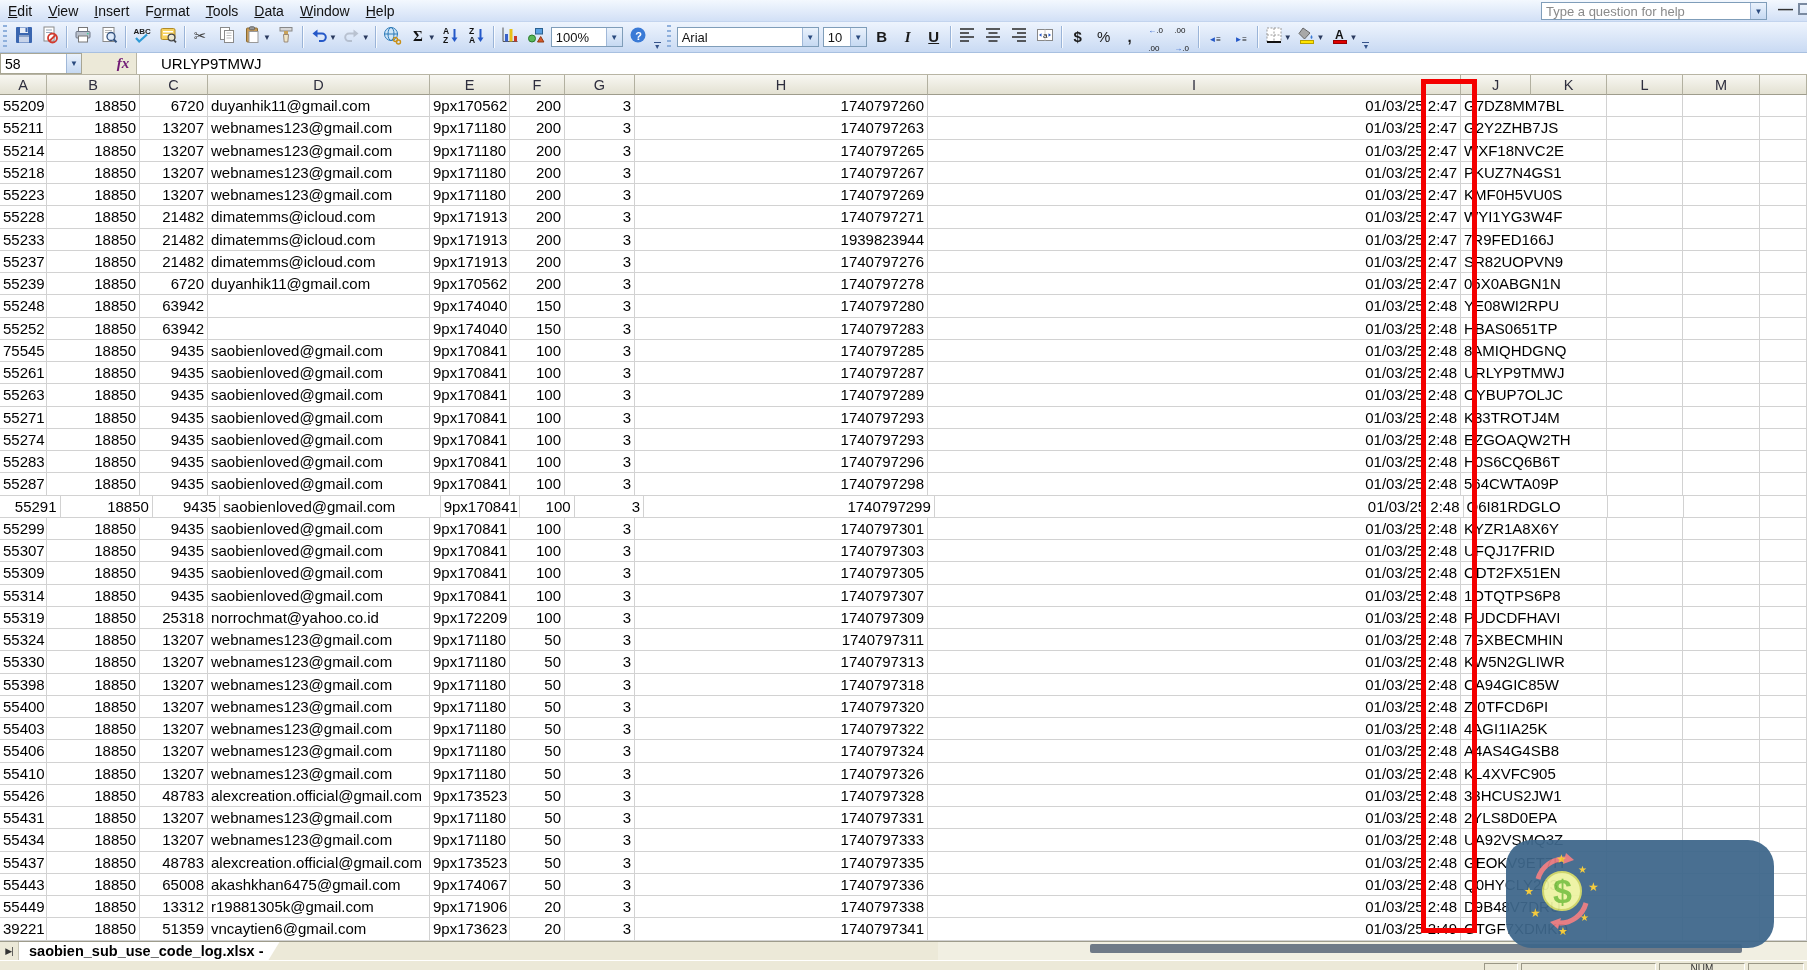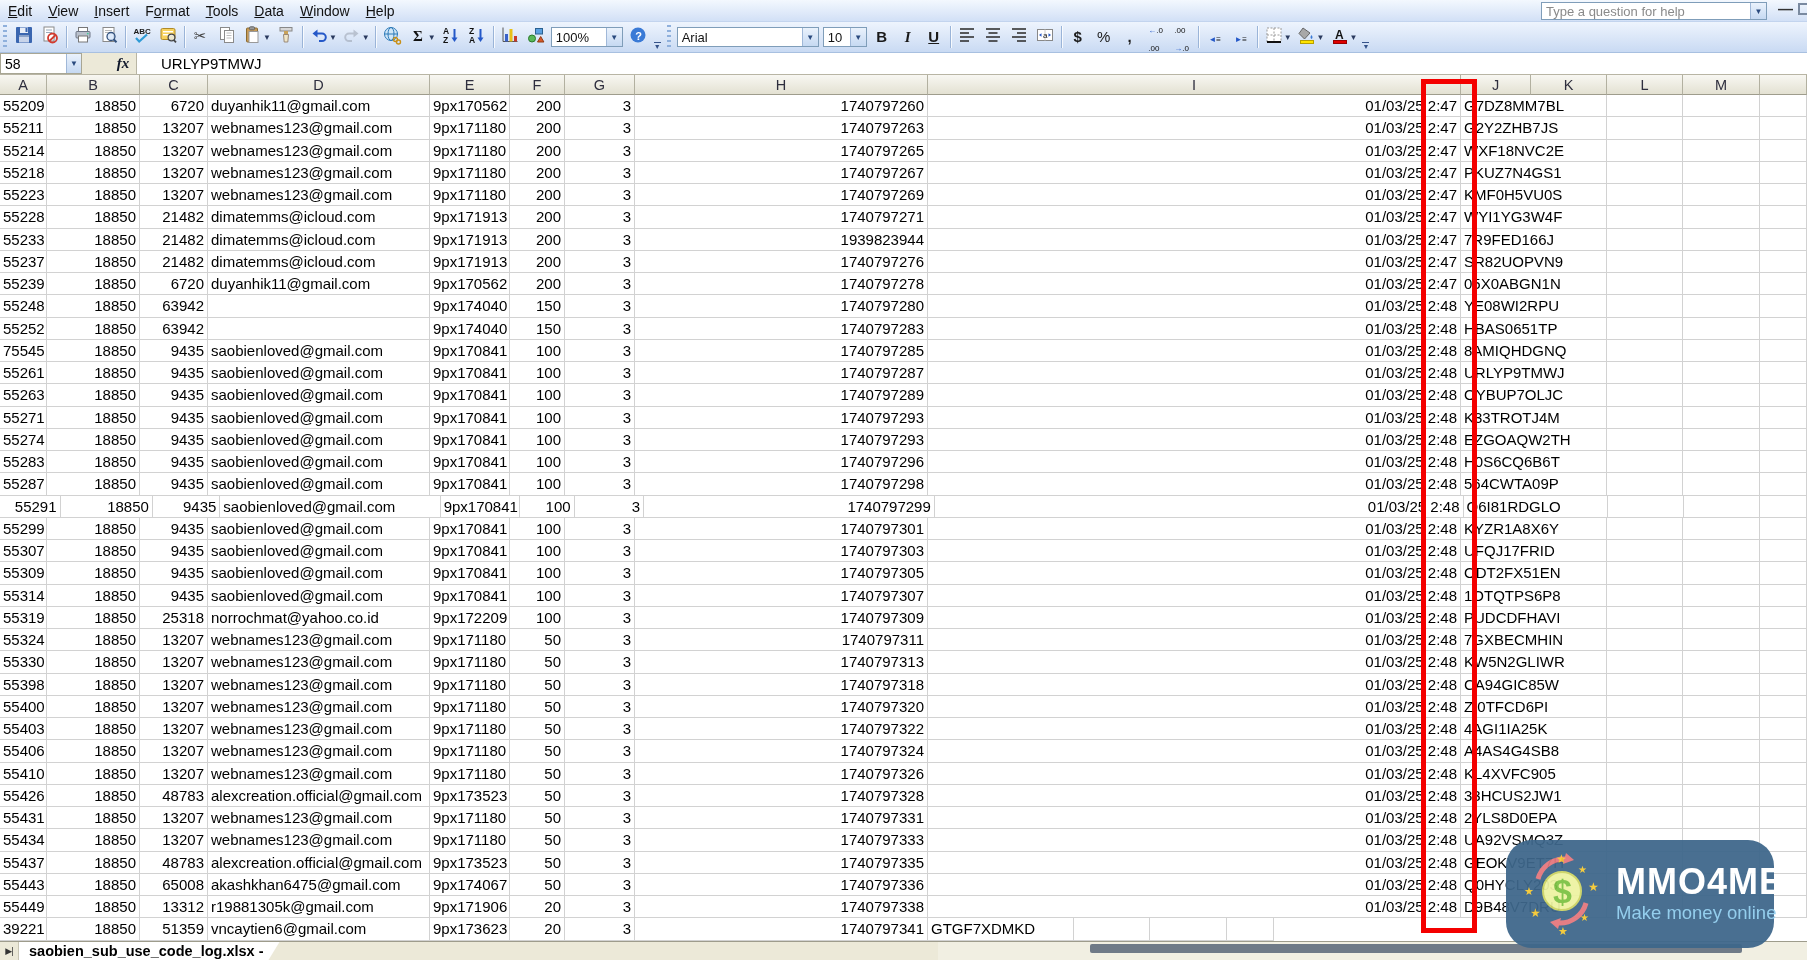--- a/index.html
+++ b/index.html
@@ -50,21 +50,21 @@
   
   .formula-row{position:absolute;left:0;top:53px;width:100%;height:22px;background:#ece9d8;
     display:flex;align-items:stretch;z-index:20;border-bottom:1px solid #b8b5a4;}
   .name-box{width:82px;background:#fff;border:1px solid #a8a694;display:flex;align-items:center;
     font-size:14px;padding-left:4px;}
   .name-box .nval{flex:1;}
   .name-dd{width:15px;height:100%;background:linear-gradient(#eaf2fc,#c6d9f2);
     border-left:1px solid #a0b8d8;display:flex;align-items:center;justify-content:center;
     font-size:8px;color:#2a4a7e;}
   .fx-btn{width:26px;margin-left:28px;display:flex;align-items:center;justify-content:center;
-    font-family:"Liberation Serif",serif;font-style:italic;font-weight:bold;font-size:15px;color:#0f172a;}
+    font-family:"Liberation Serif",serif;font-style:italic;font-weight:bold;font-size:15px;color:#701a75;}
   .formula-field{flex:1;background:#fff;border-left:1px solid #b8b5a4;display:flex;align-items:center;
     font-size:15px;padding-left:24px;color:#000;}
 
   
   .col-headers{position:absolute;left:0;top:75px;height:20px;display:flex;z-index:5;}
   .hcell{height:20px;background:linear-gradient(#f8f7f2,#e3e1d2);
     border-right:1px solid #b2b0a0;border-bottom:1px solid #9e9c8c;
     display:flex;align-items:center;justify-content:center;
     font-size:14.5px;color:var(--header-text);}
   .rows-wrap{position:absolute;left:0;top:95px;width:1807px;height:846px;overflow:hidden;z-index:1;background:#fff;}
@@ -1008,54 +1008,57 @@
       </div>
       <div class="grow">
         <div class="cell r" style="width:47px">39221</div>
         <div class="cell r" style="width:93px">18850</div>
         <div class="cell r" style="width:68px">51359</div>
         <div class="cell" style="width:222px">vncaytien6@gmail.com</div>
         <div class="cell" style="width:80px">9px173623</div>
         <div class="cell r" style="width:55px">20</div>
         <div class="cell r" style="width:70px">3</div>
         <div class="cell r" style="width:293px">1740797341</div>
+        <div class="cell r" style="width:533px">01/03/25 2:49</div>
         <div class="cell ovf" style="width:146px">GTGF7XDMKD</div>
         <div class="cell" style="width:76px"></div>
         <div class="cell" style="width:77px"></div>
         <div class="cell" style="width:47px"></div>
       </div>
     </div>
 
   <div class="red-box"></div>
 
   <div class="tabbar">
     <span class="tab-nav">▶|</span>
     <span class="sheet-tab">saobien_sub_use_code_log.xlsx -</span>
   </div>
   <div class="hscroll">
     <div class="hthumb"></div>
+  </div>
+  <div class="statusbar">
+    <span class="sseg" style="left:1484px;width:34px;"></span>
+    <span class="sseg" style="left:1521px;width:135px;"></span>
+    <span class="sseg" style="left:1659px;width:86px;">NUM</span>
+    <span class="sseg" style="left:1748px;width:56px;"></span>
   </div>
 
   <div class="badge">
     <span>
       <svg width="92" height="94" viewBox="0 0 92 94">
         <path d="M22 34 A27 27 0 0 1 50 14" fill="none" stroke="#e4777d" stroke-width="5"></path>
         <path d="M50 8 l8 7 -11 4 z" fill="#e4777d"></path>
         <path d="M70 58 A27 27 0 0 1 42 78" fill="none" stroke="#e4777d" stroke-width="5"></path>
         <path d="M42 84 l-8 -7 11 -4 z" fill="#e4777d"></path>
         <text x="40" y="18" font-size="12" fill="#f5c832" font-family="DejaVu Sans">★</text>
         <text x="62" y="28" font-size="10" fill="#f5c832" font-family="DejaVu Sans">★</text>
         <text x="72" y="46" font-size="12" fill="#f5c832" font-family="DejaVu Sans">★</text>
         <text x="8" y="50" font-size="11" fill="#f5c832" font-family="DejaVu Sans">★</text>
         <text x="14" y="72" font-size="12" fill="#f5c832" font-family="DejaVu Sans">★</text>
         <text x="42" y="90" font-size="11" fill="#f5c832" font-family="DejaVu Sans">★</text>
         <text x="64" y="76" font-size="10" fill="#f5c832" font-family="DejaVu Sans">★</text>
         <circle cx="46" cy="46" r="19" fill="#edf3a2" stroke="#cdd464" stroke-width="2"></circle>
         <text x="37" y="58" font-size="34" font-weight="bold" fill="#7cc244" font-family="Liberation Sans,sans-serif">$</text>
       </svg>
     </span>
-    <span style="margin-left:8px;display:flex;flex-direction:column;">
-      <span class="badge-title">MMO4ME</span>
-      <span class="badge-sub">Make money online</span>
-    </span>
   </div>
 
 </div>
 
 </body></html>

